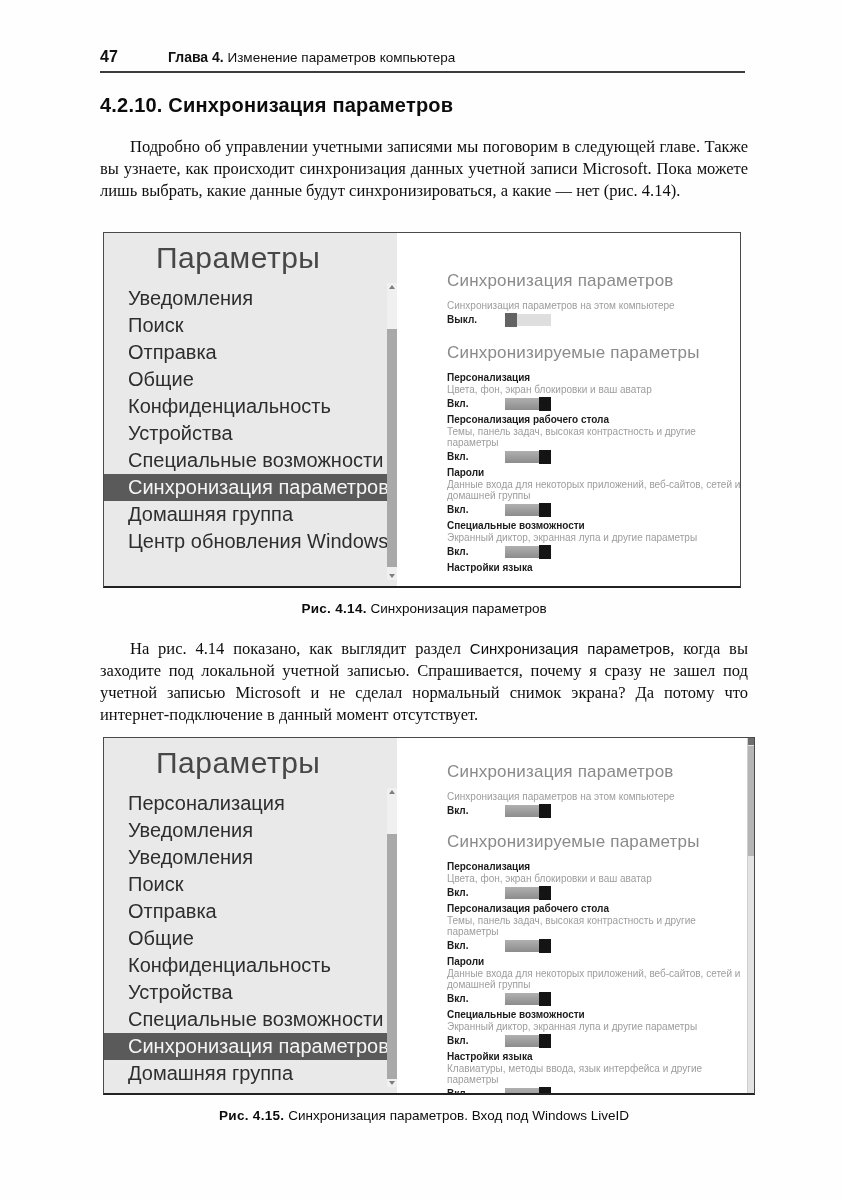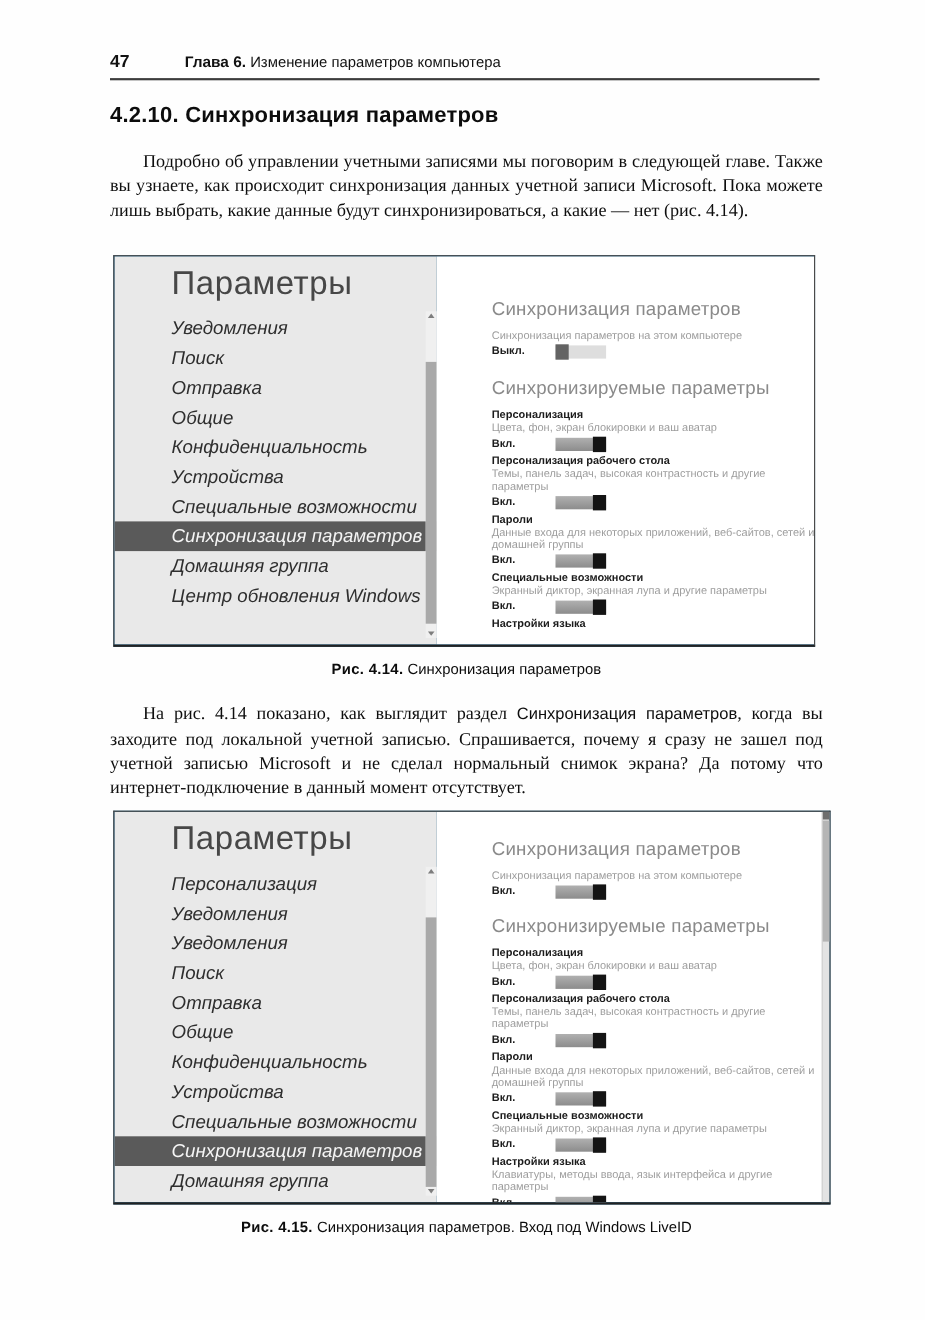--- a/index.html
+++ b/index.html
@@ -30,21 +30,21 @@
   .figcap b { letter-spacing:.3px; }
 
   
   .shot { position:absolute; background:#0c4a6e; border:1px solid #4a4a4a; border-bottom:2px solid #222; overflow:hidden; }
   .shot1 { left:103px; top:232px; width:638px; height:356px; }
   .shot2 { left:103px; top:737px; width:652px; height:358px; }
 
   .sidebar { position:absolute; left:0; top:0; bottom:0; width:293px; background:#e9e9e9; }
   .win-title { position:absolute; left:52px; top:8px; font-size:30px; color:#474747; font-weight:normal; letter-spacing:.5px; }
   .nav { position:absolute; left:0; top:52px; right:0; }
-  .nav-item { height:27px; line-height:27px; padding-left:52px; font-size:17px; color:#2e2e2e; cursor:default;font-style:italic; }
+  .nav-item { height:27px; line-height:27px; padding-left:24px; font-size:20px; color:#2e2e2e; cursor:default; }
   .nav-item.sel { background:#5a5a5a; color:#f5f5f5; width:100%; }
 
   .vscroll { position:absolute; width:10px; background:#f0f0f0; }
   .vscroll .thumb { position:absolute; left:0; width:10px; background:#a9a9a9; }
   .arr { position:absolute; left:2px; width:0; height:0; }
   .arr.up   { border-left:3px solid transparent; border-right:3px solid transparent; border-bottom:4px solid #7d7d7d; }
   .arr.down { border-left:3px solid transparent; border-right:3px solid transparent; border-top:4px solid #7d7d7d; }
   .sb-in { left:283px; top:50px; bottom:6px; }
 
   .outer-scroll { position:absolute; right:0; top:0; bottom:0; width:7px; background:#e3e3e3; border-left:1px solid #cfcfcf; }
@@ -69,21 +69,21 @@
 
   .setting { margin-bottom:4px; }
   .setting .set-name { margin-bottom:1px; }
 </style>
 </head>
 <body>
 
 <div class="page">
 
   <div class="runhead">
-    <span class="pgnum">47</span><span class="chap"><b>Глава 6.</b><span> Изменение параметров компьютера</span></span>
+    <span class="pgnum">47</span><span class="chap"><b>Глава 4.</b><span> Изменение параметров компьютера</span></span>
   </div>
   <div class="runrule"></div>
 
   <h1 class="sec-heading">4.2.10. Синхронизация параметров</h1>
   <p class="bodytext p1"><span class="indent"></span><span>Подробно об управлении учетными записями мы поговорим в следующей главе. Также вы узнаете, как происходит синхронизация данных учетной записи Microsoft. Пока можете лишь выбрать, какие данные будут синхронизироваться, а какие — нет (рис. 4.14).</span></p>
 
   <div class="shot shot1">
     <div class="sidebar">
       <div class="win-title">Параметры</div>
       <div class="nav">

